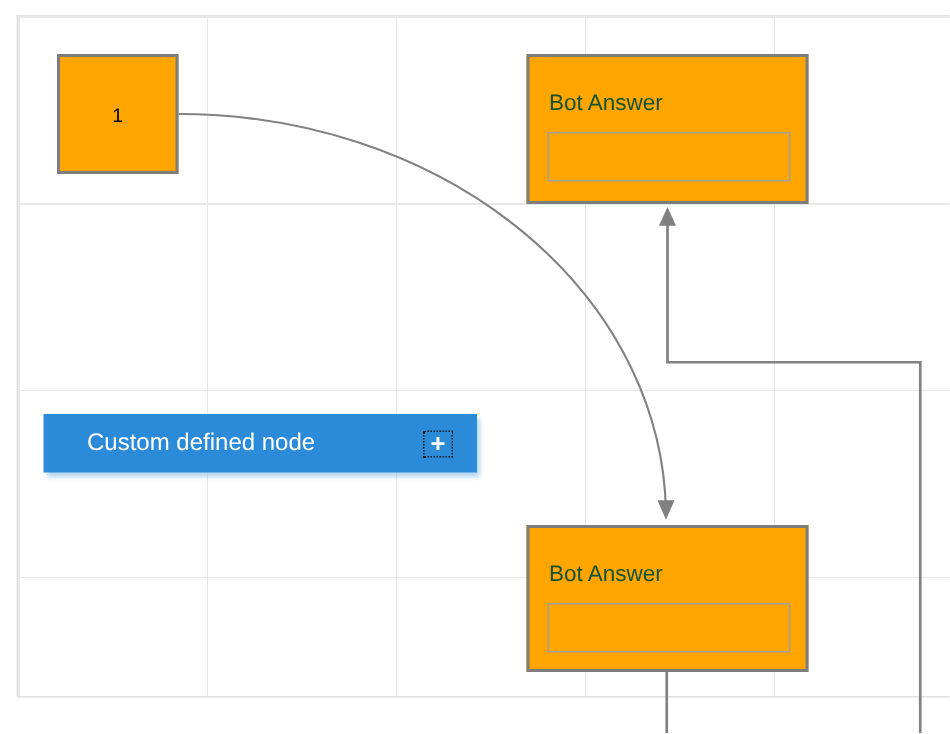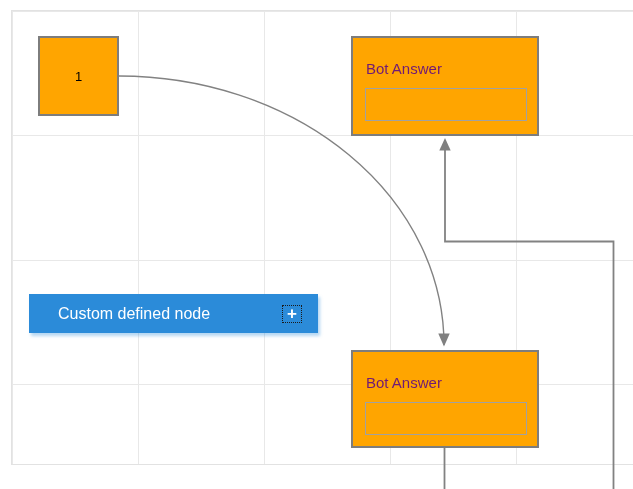--- a/index.html
+++ b/index.html
@@ -48,36 +48,36 @@
   }
   .node-bot {
     width: 188px; height: 100px;
   }
   .node-bot-top    { left: 351px; top: 36px; }
   .node-bot-bottom { left: 351px; top: 350px; height: 98px; }
   .node-bot .bot-title {
     position: absolute;
     left: 13px; top: 22px;
     font-size: 15px;
-    color: #701a75;
+    color: #14532d;
     white-space: nowrap;
   }
   .node-bot .bot-field {
     position: absolute;
     left: 12px; top: 50px;
     width: 160px; height: 31px;
     border: 1px solid #a1a1a1;
     background: transparent;
     font-size: 13px;
     color: #000;
   }
   
   .custom-bar {
     position: absolute;
-    left: 29px; top: 294px;
+    left: 29px; top: 276px;
     width: 289px; height: 39px;
     box-sizing: border-box;
     background: #2B8BD9;
     box-shadow: 2px 3px 3px rgba(43, 139, 217, 0.35);
     display: flex;
     align-items: center;
   }
   .custom-bar .bar-label {
     color: #ffffff;
     font-size: 16px;

